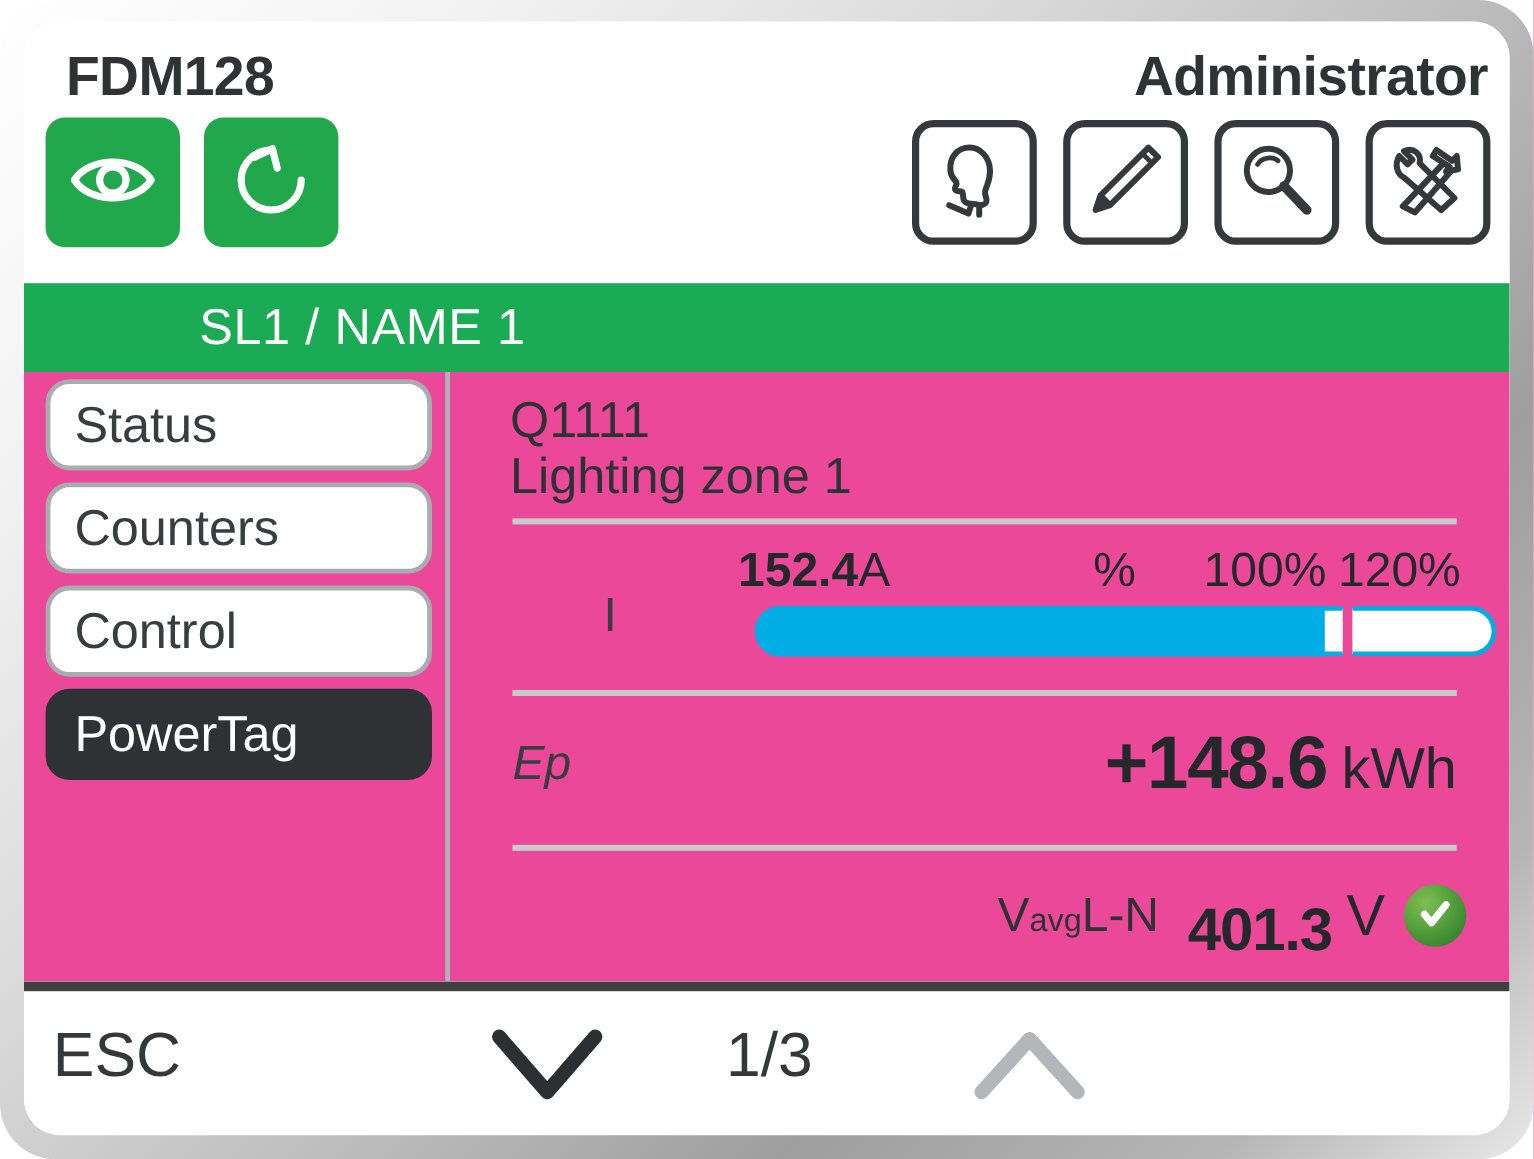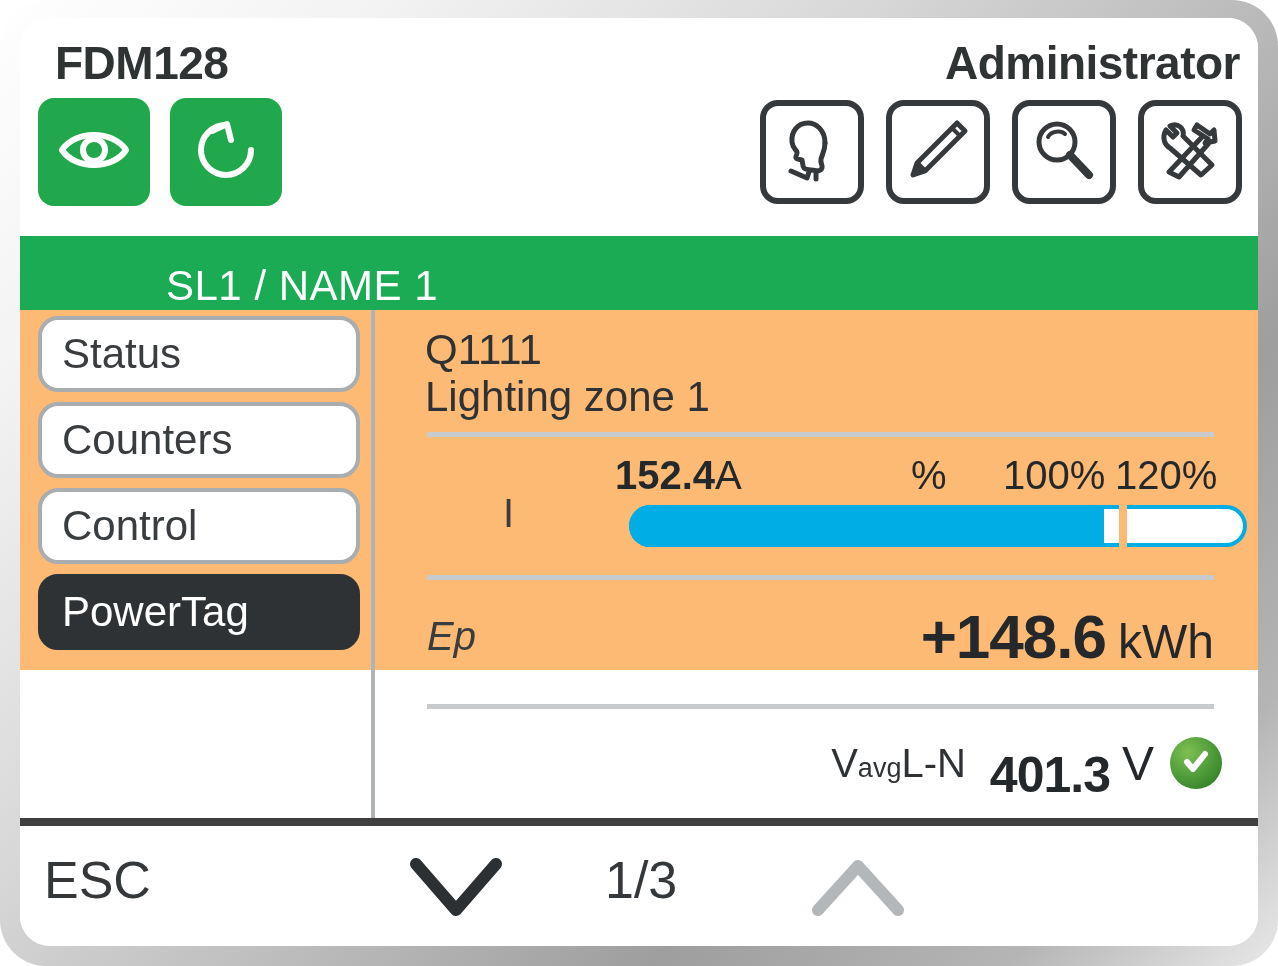--- a/index.html
+++ b/index.html
@@ -61,31 +61,31 @@
     border:6px solid #36393b;
     box-sizing:border-box;
     display:flex;align-items:center;justify-content:center;
     background:#ffffff;
   }
 
   
   .greenband{
     position:absolute;left:0;top:218px;width:1238px;height:74px;
     background:#1cab55;
-    display:flex;align-items:flex-end;
+    display:flex;align-items:center;
   }
   .greenband-label{
     color:#ffffff;font-size:42px;font-weight:400;
     margin-left:146px;letter-spacing:0.5px;
   }
 
   
   .bodyarea{
-    position:absolute;left:0;top:292px;width:1238px;height:360px;
-    background:#fdba74;
+    position:absolute;left:0;top:292px;width:1238px;height:508px;
+    background:#ec4899;
   }
   .sidebar{
     position:absolute;left:0;top:0;width:355px;height:508px;
     border-right:4px solid #b0b3b5;
     box-sizing:border-box;
     padding:6px 0 0 18px;
   }
   .menu-item{
     width:322px;height:76px;
     border:4px solid #a9adb0;

